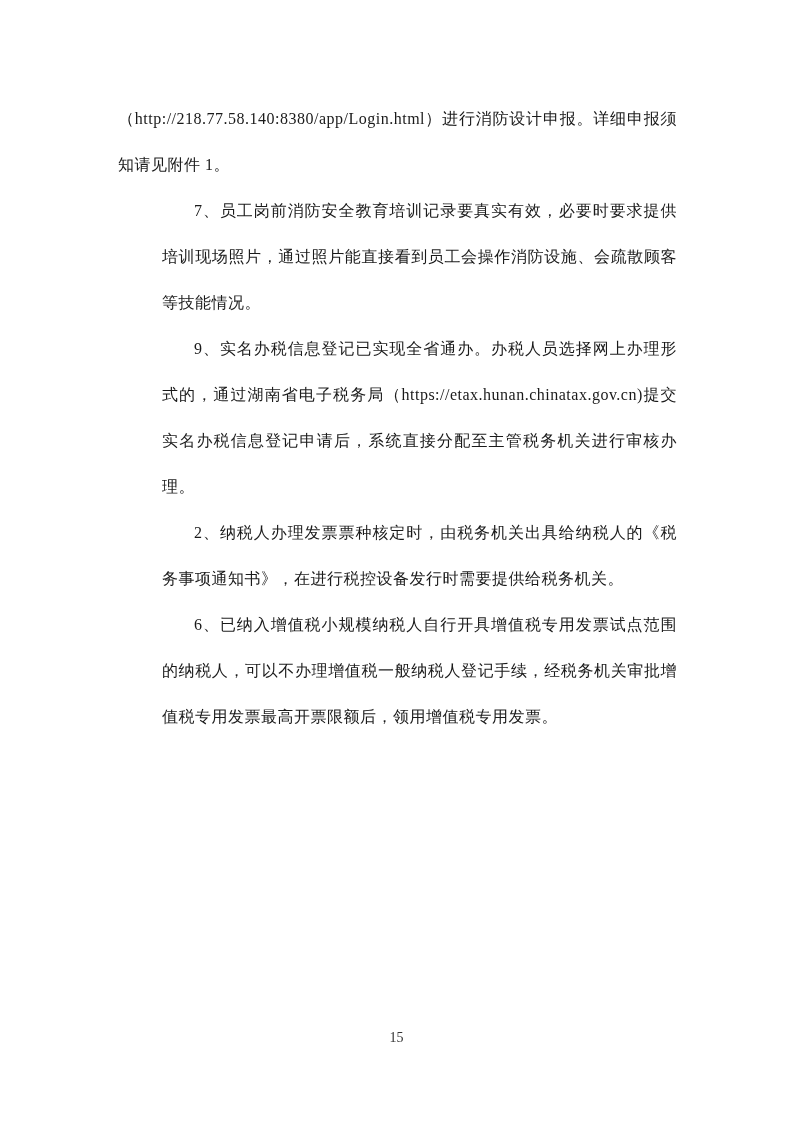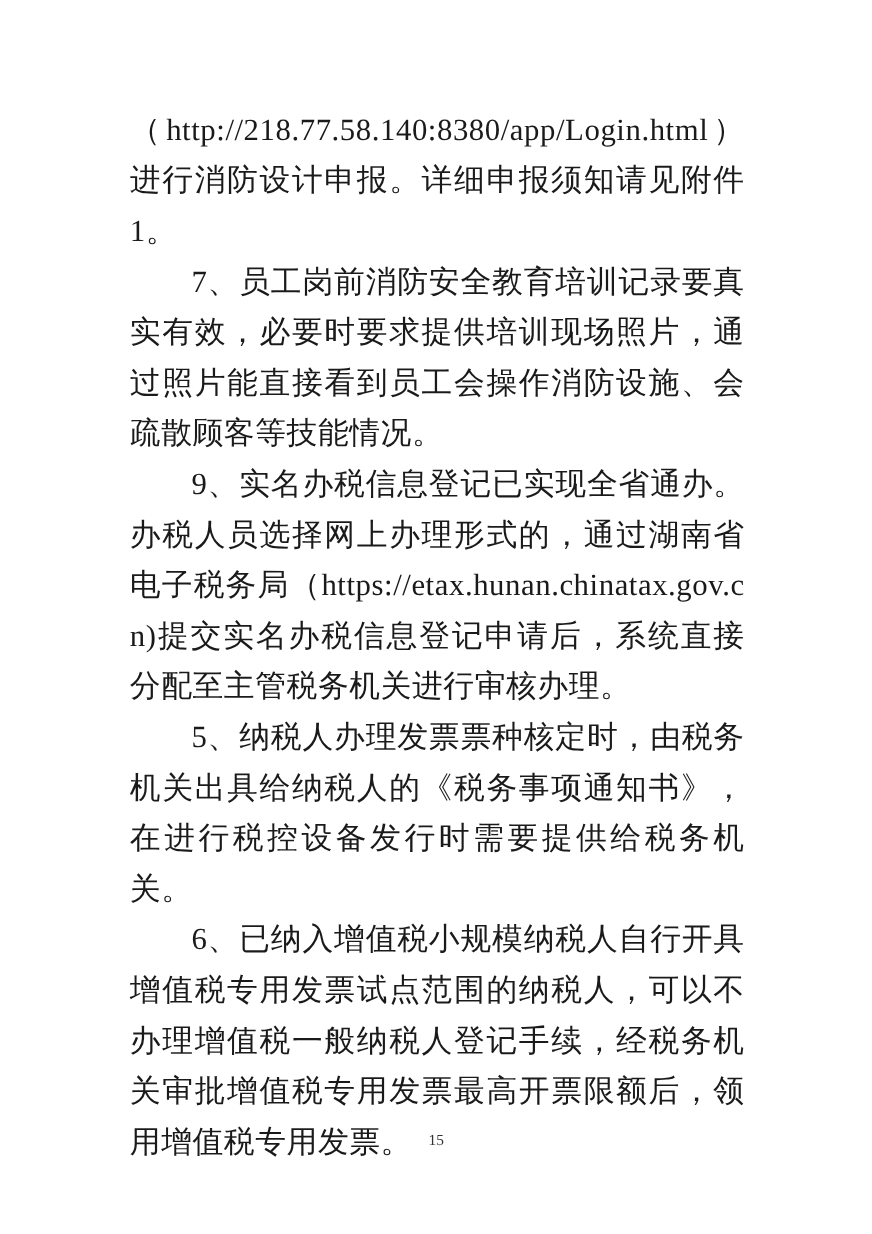--- a/index.html
+++ b/index.html
@@ -15,50 +15,51 @@
     background: #ffffff;
     overflow: hidden;
     font-family: "Liberation Serif", "DejaVu Serif", serif;
   }
   .content {
     position: absolute;
     top: 96px;
     left: 118px;
     right: 116px;
     color: #1a1a1a;
-    font-size: 28px;
+    font-size: 16px;
     line-height: 46px;
     text-align: justify;
     text-justify: inter-ideograph;
     letter-spacing: 0.5px;
   }
   .content p {
     margin: 0;
     padding: 0;
     word-break: break-all;
   }
   .content p.indent {
     text-indent: 2em;
+    margin-left: 44px;
   }
   .page-footer {
     position: absolute;
     left: 0;
     right: 0;
     bottom: 76px;
     text-align: center;
     color: #333333;
     font-size: 14px;
     line-height: 16px;
   }
 </style>
 </head>
 <body>
 
 <div class="page">
   <div class="content">
     <p>（http://218.77.58.140:8380/app/Login.html）进行消防设计申报。详细申报须知请见附件 1。</p>
     <p class="indent">7、员工岗前消防安全教育培训记录要真实有效，必要时要求提供培训现场照片，通过照片能直接看到员工会操作消防设施、会疏散顾客等技能情况。</p>
     <p class="indent">9、实名办税信息登记已实现全省通办。办税人员选择网上办理形式的，通过湖南省电子税务局（https://etax.hunan.chinatax.gov.cn)提交实名办税信息登记申请后，系统直接分配至主管税务机关进行审核办理。</p>
-    <p class="indent">5、纳税人办理发票票种核定时，由税务机关出具给纳税人的《税务事项通知书》，在进行税控设备发行时需要提供给税务机关。</p>
+    <p class="indent">2、纳税人办理发票票种核定时，由税务机关出具给纳税人的《税务事项通知书》，在进行税控设备发行时需要提供给税务机关。</p>
     <p class="indent">6、已纳入增值税小规模纳税人自行开具增值税专用发票试点范围的纳税人，可以不办理增值税一般纳税人登记手续，经税务机关审批增值税专用发票最高开票限额后，领用增值税专用发票。</p>
   </div>
   <div class="page-footer">15</div>
 </div>
 
 </body></html>

